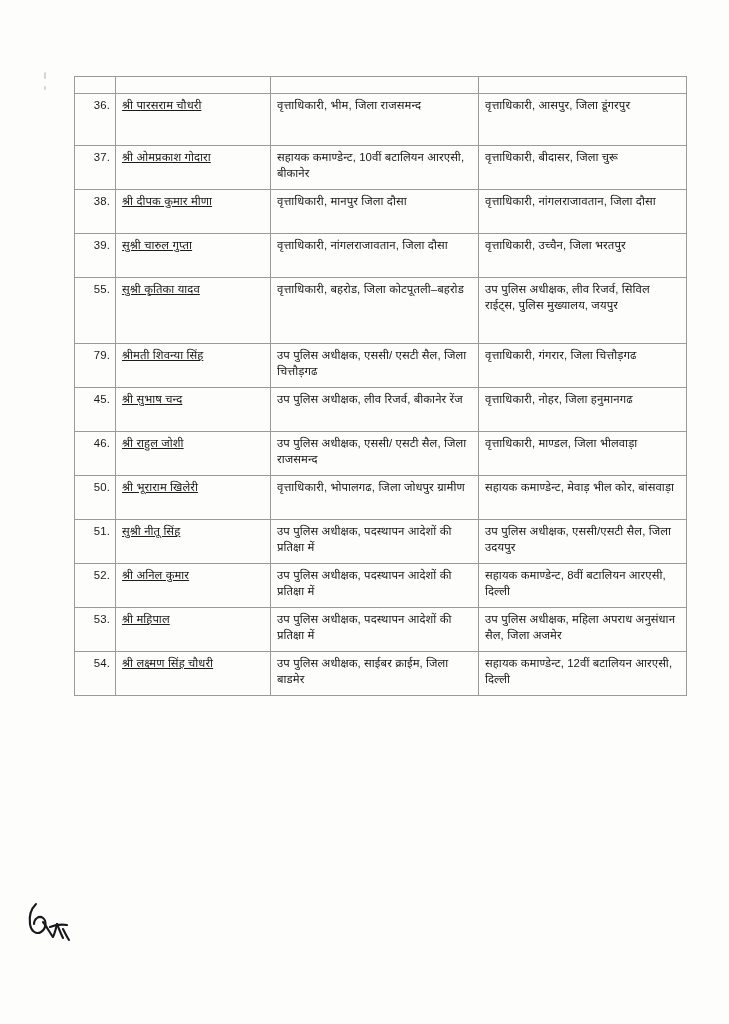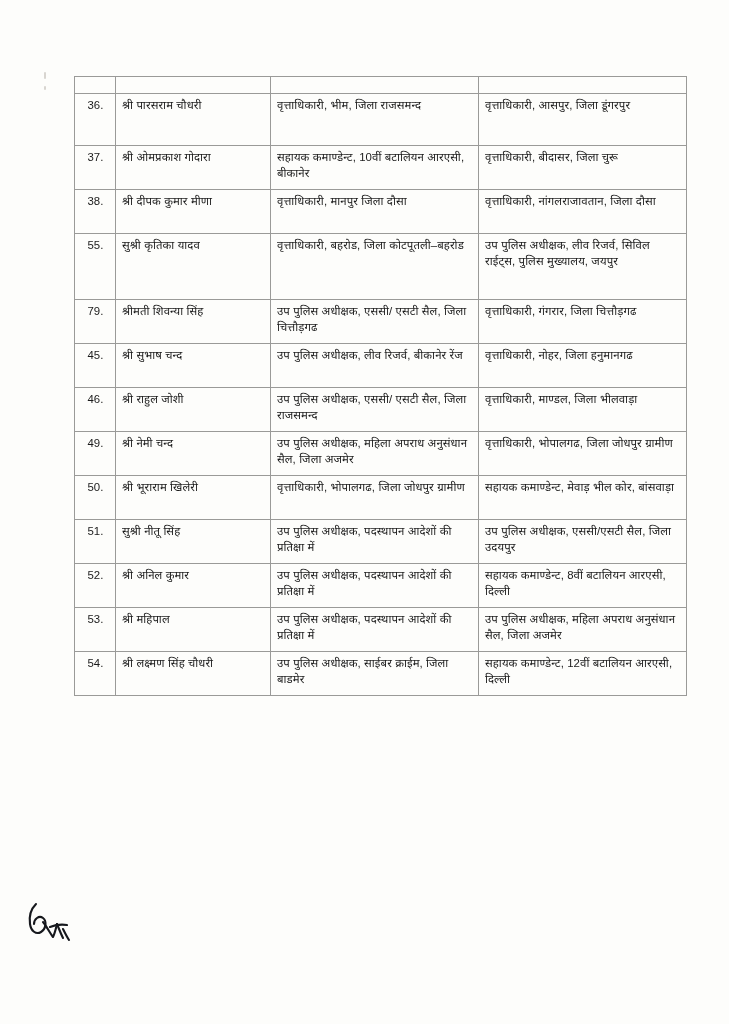--- a/index.html
+++ b/index.html
@@ -50,25 +50,25 @@
     line-height: 1.42;
     color: #1b1b1b;
     letter-spacing: .1px;
   }
   .col-sn   { width: 41px; }
   .col-name { width: 155px; }
   .col-from { width: 208px; }
   .col-to   { width: 208px; }
 
   .cell-sn {
-    text-align: center;
+    text-align: right;
     padding-left: 7px;
     white-space: nowrap;
   }
-  .cell-name { padding-left: 10px; }
+  .cell-name { padding-left: 10px; text-decoration: underline; }
 
   
   .stub-row td { height: 16px; padding: 0; }
 
   
   tr.r-tall   td { height: 44px; }
   tr.r-mid    td { height: 36px; margin-left: 28px; }
   tr.r-xtall  td { height: 58px; }
 
   .signature {
@@ -113,20 +113,26 @@
         <td class="cell-name">श्री ओमप्रकाश गोदारा</td>
         <td class="cell-from">सहायक कमाण्डेन्ट, 10वीं बटालियन आरएसी, बीकानेर</td>
         <td class="cell-to">वृत्ताधिकारी, बीदासर, जिला चुरू</td>
       </tr>
       <tr class="r-mid">
         <td class="cell-sn">38.</td>
         <td class="cell-name">श्री दीपक कुमार मीणा</td>
         <td class="cell-from">वृत्ताधिकारी, मानपुर जिला दौसा</td>
         <td class="cell-to">वृत्ताधिकारी, नांगलराजावतान, जिला दौसा</td>
       </tr>
+      <tr class="r-mid">
+        <td class="cell-sn">39.</td>
+        <td class="cell-name">सुश्री चारुल गुप्ता</td>
+        <td class="cell-from">वृत्ताधिकारी, नांगलराजावतान, जिला दौसा</td>
+        <td class="cell-to">वृत्ताधिकारी, उच्चैन, जिला भरतपुर</td>
+      </tr>
       <tr class="r-xtall">
         <td class="cell-sn">55.</td>
         <td class="cell-name">सुश्री कृतिका यादव</td>
         <td class="cell-from">वृत्ताधिकारी, बहरोड, जिला कोटपूतली–बहरोड</td>
         <td class="cell-to">उप पुलिस अधीक्षक, लीव रिजर्व, सिविल राईट्स, पुलिस मुख्यालय, जयपुर</td>
       </tr>
       <tr class="r-mid">
         <td class="cell-sn">79.</td>
         <td class="cell-name">श्रीमती शिवन्या सिंह</td>
         <td class="cell-from">उप पुलिस अधीक्षक, एससी/ एसटी सैल, जिला चित्तौड़गढ</td>
@@ -136,26 +142,20 @@
         <td class="cell-sn">45.</td>
         <td class="cell-name">श्री सुभाष चन्द</td>
         <td class="cell-from">उप पुलिस अधीक्षक, लीव रिजर्व, बीकानेर रेंज</td>
         <td class="cell-to">वृत्ताधिकारी, नोहर, जिला हनुमानगढ</td>
       </tr>
       <tr class="r-mid">
         <td class="cell-sn">46.</td>
         <td class="cell-name">श्री राहुल जोशी</td>
         <td class="cell-from">उप पुलिस अधीक्षक, एससी/ एसटी सैल, जिला राजसमन्द</td>
         <td class="cell-to">वृत्ताधिकारी, माण्डल, जिला भीलवाड़ा</td>
-      </tr>
-      <tr class="r-mid">
-        <td class="cell-sn">49.</td>
-        <td class="cell-name">श्री नेमी चन्द</td>
-        <td class="cell-from">उप पुलिस अधीक्षक, महिला अपराध अनुसंधान सैल, जिला अजमेर</td>
-        <td class="cell-to">वृत्ताधिकारी, भोपालगढ, जिला जोधपुर ग्रामीण</td>
       </tr>
       <tr class="r-mid">
         <td class="cell-sn">50.</td>
         <td class="cell-name">श्री भूराराम खिलेरी</td>
         <td class="cell-from">वृत्ताधिकारी, भोपालगढ, जिला जोधपुर ग्रामीण</td>
         <td class="cell-to">सहायक कमाण्डेन्ट, मेवाड़ भील कोर, बांसवाड़ा</td>
       </tr>
       <tr class="r-mid">
         <td class="cell-sn">51.</td>
         <td class="cell-name">सुश्री नीतू सिंह</td>

